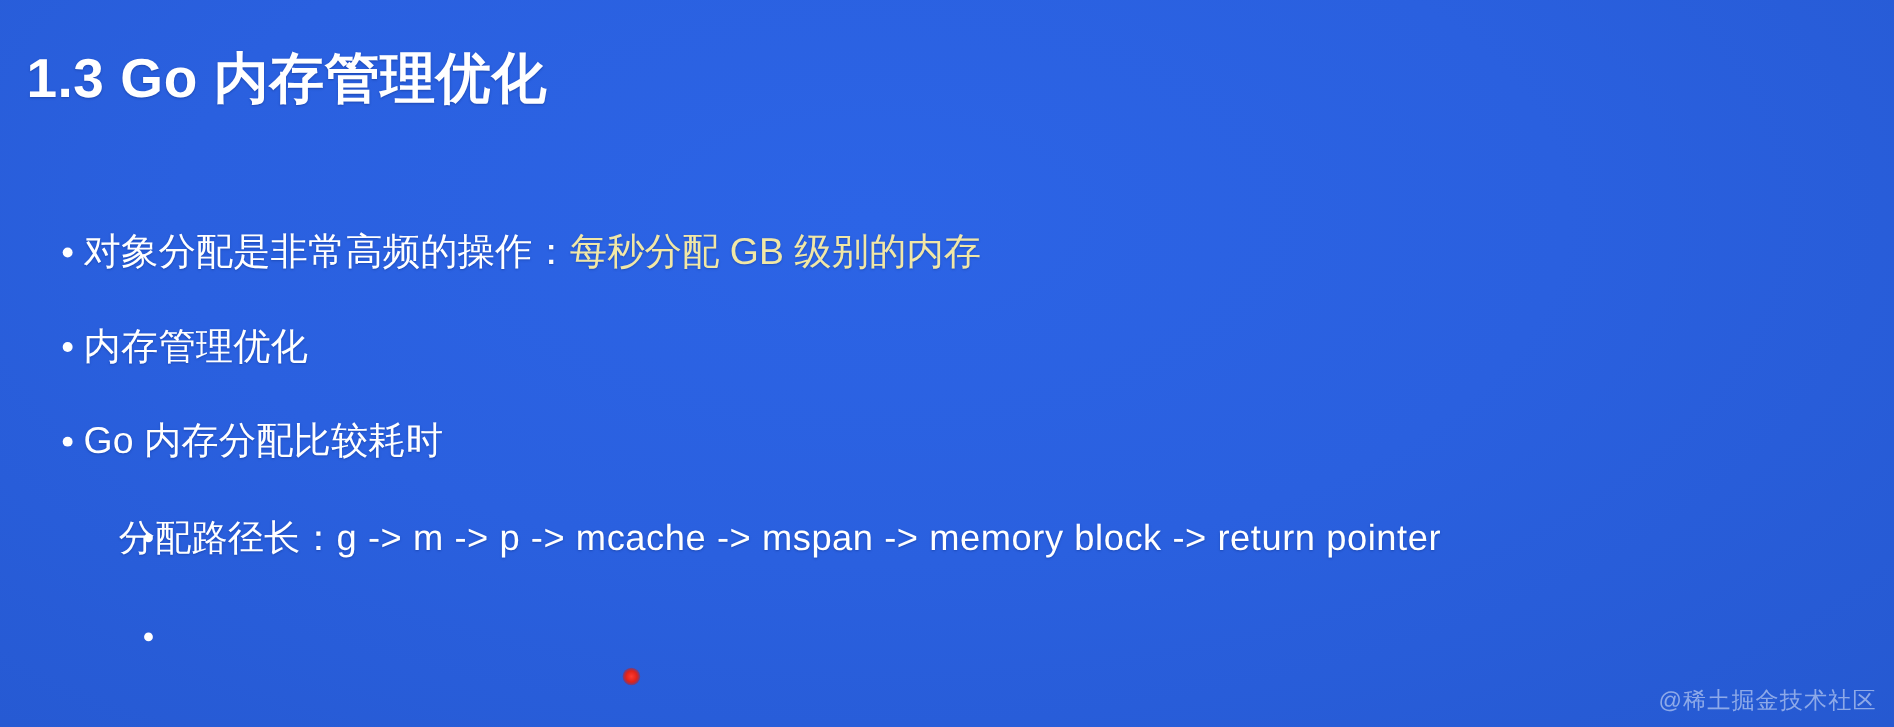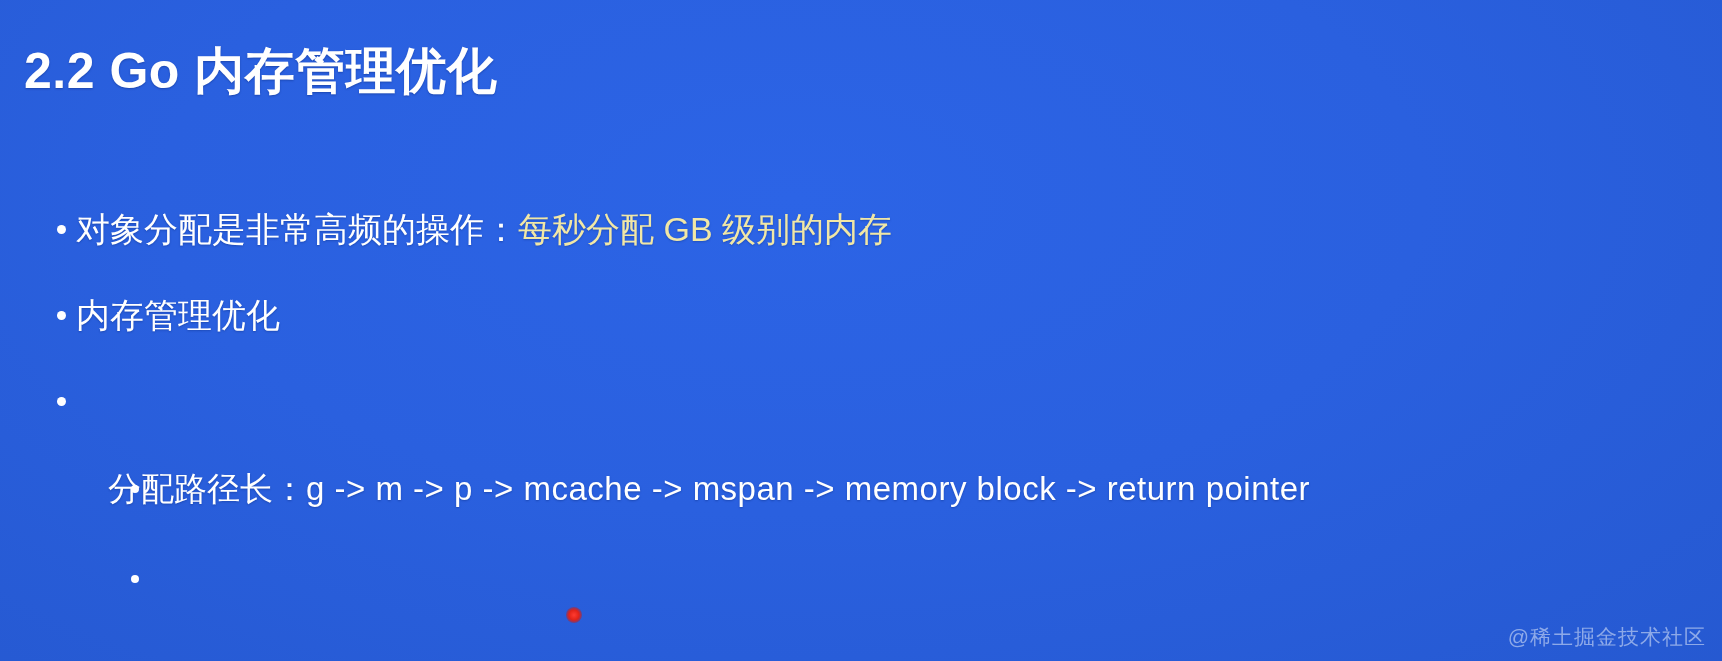--- a/index.html
+++ b/index.html
@@ -116,34 +116,34 @@
     font-size: 21px;
     letter-spacing: 1px;
     white-space: nowrap;
   }
 </style>
 </head>
 <body>
 
 <div id="slide">
 
-  <h1 id="title">2.2 Go 内存管理优化</h1>
+  <h1 id="title">1.3 Go 内存管理优化</h1>
 
   <div id="body">
 
     <div class="l1">
       <span class="dot"></span><span>对象分配是非常高频的操作：</span><span class="hl">每秒分配 GB 级别的内存</span>
     </div>
 
     <div class="l1">
       <span class="dot"></span><span>内存管理优化</span>
     </div>
 
     <div class="l1">
-      <span class="dot"></span>
+      <span class="dot"></span><span>Go 内存分配比较耗时</span>
     </div>
 
     <div class="l2">
       <span class="dot"></span><span>分配路径长：</span><span class="mono">g -&gt; m -&gt; p -&gt; mcache -&gt; mspan -&gt; memory block -&gt; return pointer</span>
     </div>
 
     <div class="l2">
       <span class="dot"></span>
     </div>
 

